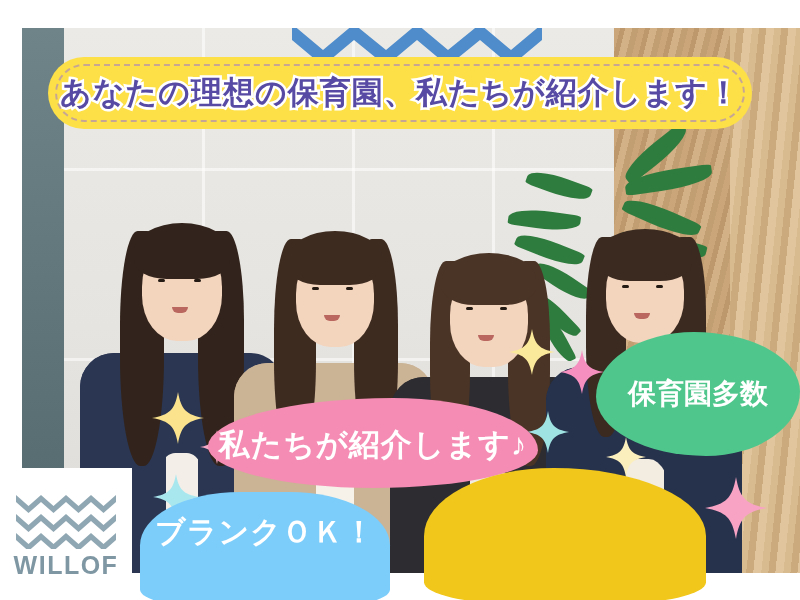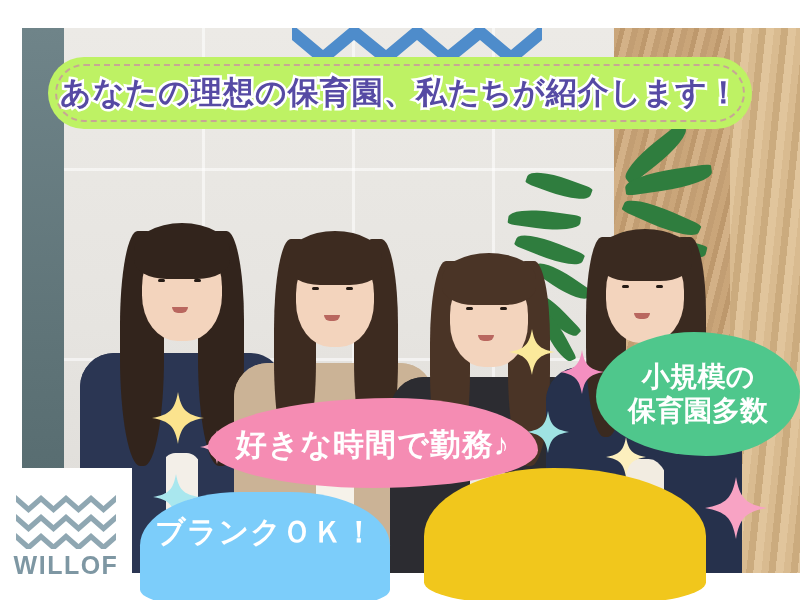--- a/index.html
+++ b/index.html
@@ -49,21 +49,21 @@
   .head { position:absolute; border-radius:48% 48% 44% 44%; background:#f3d4bd; }
   .hair { position:absolute; border-radius:50% 50% 34% 34%; background:#32241c; }
   .hairside { position:absolute; background:#32241c; border-radius:40% 38% 46% 46%; }
   .body { position:absolute; border-radius:34px 34px 0 0; }
   .blouse { position:absolute; border-radius:40% 40% 0 0; }
   .eye { position:absolute; width:7px; height:3px; background:#241a14; border-radius:3px; }
   .mouth { position:absolute; width:16px; height:6px; background:#b9675f; border-radius:0 0 10px 10px; }
 
   
   .banner { position:absolute; left:48px; top:57px; width:704px; height:72px;
-      background:#bef264; border-radius:36px;
+      background:#fde047; border-radius:36px;
       box-shadow:0 0 0 0 transparent; }
   .banner::after { content:""; position:absolute; inset:7px; border:2.5px dashed #c7a794;
       border-radius:30px; pointer-events:none; }
   .banner-txt { position:absolute; inset:0; display:flex; align-items:center; justify-content:center;
       font-size:31px; font-weight:700; color:#564aa4; letter-spacing:1px;
       -webkit-text-stroke:5px #ffffff; paint-order:stroke fill; white-space:nowrap; }
 
   
   .blob { position:absolute; display:flex; align-items:center; justify-content:center;
       text-align:center; color:#fff; font-weight:700; line-height:1.22; }
@@ -219,27 +219,26 @@
   </svg>
   <svg class="spark" style="left:606px;top:437px;width:40px;height:40px;" viewBox="0 0 100 100">
     <path d="M50 0 C56 34 66 44 100 50 C66 56 56 66 50 100 C44 66 34 56 0 50 C34 44 44 34 50 0Z" fill="#FCEFBE"></path>
   </svg>
   <svg class="spark" style="left:705px;top:477px;width:62px;height:62px;" viewBox="0 0 100 100">
     <path d="M50 0 C56 34 66 44 100 50 C66 56 56 66 50 100 C44 66 34 56 0 50 C34 44 44 34 50 0Z" fill="#F8A3C4"></path>
   </svg>
 
   <div class="blob blob-green">
     <div>
-      <div>小規模の</div>
       <div>保育園多数</div>
     </div>
   </div>
 
   <div class="blob blob-pink">
-    <div class="t">好きな時間で勤務♪</div>
+    <div class="t">私たちが紹介します♪</div>
   </div>
 
   <div class="blob blob-yellow">
     <div>
     </div>
   </div>
 
   <div class="blob blob-blue">
     <div>ブランクＯＫ！</div>
   </div>

